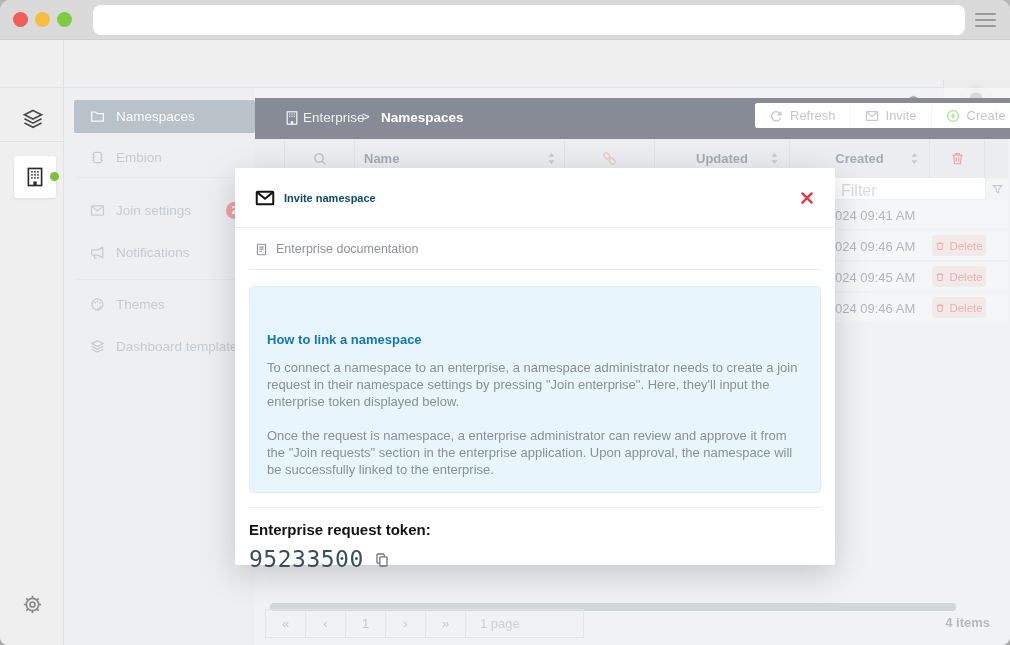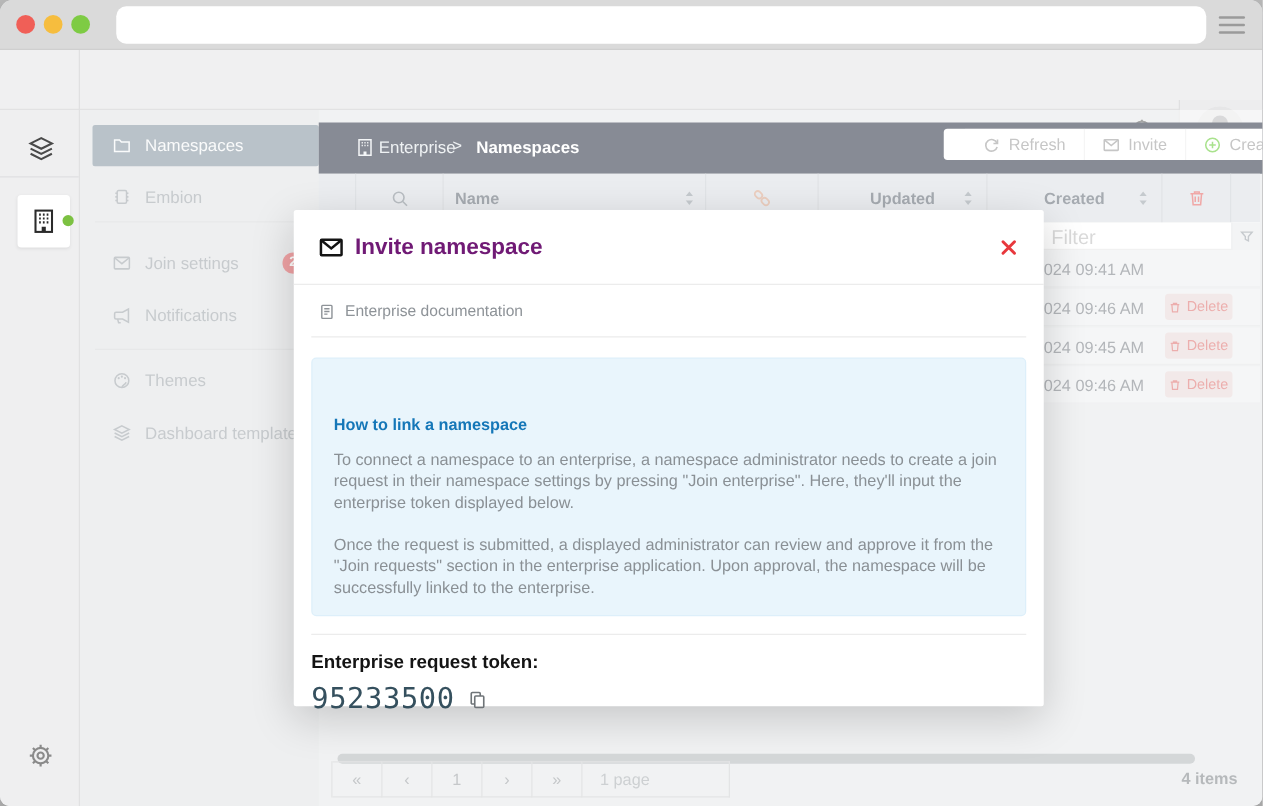--- a/index.html
+++ b/index.html
@@ -57,21 +57,21 @@
 
   
   .crumb-bar { position:absolute; left:255px; top:98px; width:755px; height:41px; background:#0f172a; }
   .crumb-bar .bldg { position:absolute; left:29px; top:12px; color:#e9edf0; }
   .crumb1 { position:absolute; left:48px; top:12px; font-size:13.5px; color:#dfe5e9; cursor:pointer; }
   .crumb-sep { position:absolute; left:107px; top:11px; font-size:13px; color:#dfe5e9; }
   .crumb2 { position:absolute; left:126px; top:12px; font-size:13.5px; font-weight:700; color:#ffffff; }
   .toolbar { position:absolute; left:755px; top:103px; height:25px; display:flex; background:#ffffff; border-radius:3px; overflow:hidden; }
   .tbtn { display:flex; align-items:center; gap:7px; padding:0 14px; font-size:13px; color:#8c8c8c;
           background:#ffffff; border:none; border-left:1px solid #ebebeb; cursor:pointer; }
-  .tbtn:first-child { border-left:none;margin-left:17px; }
+  .tbtn:first-child { border-left:none; }
   .tbtn .ticon { display:flex; color:#8c8c8c; }
   .tbtn .green { color:#52c41a; }
 
   
   .thead { position:absolute; left:255px; top:139px; width:753px; height:39px; background:#d7dbe0; }
   .th { position:absolute; top:0; height:39px; border-right:1px solid #c3c8ce; display:flex; align-items:center; }
   .th .hlabel { font-size:13px; font-weight:700; color:#4d5763; }
   .sorter { position:absolute; color:#8b949c; }
   .c0 { left:0; width:30px; }
   .c1 { left:30px; width:70px; justify-content:center; color:#737d87; }
@@ -101,21 +101,21 @@
         font-size:13px; color:#8a8f93; text-align:center; line-height:27px; cursor:pointer; font-family:"Liberation Sans", sans-serif; }
   .pg.pages { width:118px; text-align:left; padding-left:14px; color:#9aa0a4; cursor:default; }
   .items-count { position:absolute; right:20px; top:615px; font-size:13px; font-weight:700; color:#6d7377; }
 
   
   .mask { position:absolute; left:64px; top:88px; width:946px; height:557px; background:rgba(255,255,255,.5); z-index:40; }
   .modal { position:absolute; left:235px; top:168px; width:600px; height:397px; background:#ffffff; border-radius:2px;
            box-shadow:0 10px 34px rgba(0,0,0,.18); z-index:50; }
   .m-header { position:relative; height:60px; display:flex; align-items:center; gap:9px; padding:0 20px;
               border-bottom:1px solid #ececec; color:#141414; }
-  .m-title { font-size:18px; font-weight:700; color:#701a75; }
+  .m-title { font-size:11px; font-weight:700; color:#0c4a6e; }
   .m-close { position:absolute; right:16px; top:20px; width:20px; height:20px; background:none; border:none;
              color:#e8383d; cursor:pointer; }
   .m-body { padding:0 14px; }
   .doc-row { display:flex; align-items:center; gap:8px; padding:14px 6px 13px; color:#8e9398; cursor:pointer; }
   .doc-row span { font-size:12.5px; }
   .m-divider { height:1px; background:#ececec; }
   .info-box { margin-top:16px; background:#e9f5fc; border:1px solid #ddeffa; border-radius:4px; padding:13px 17px 14px; }
   .info-title { font-size:13px; font-weight:700; color:#1577b8;margin-top:32px; }
   .info-box p { font-size:13px; line-height:17px; color:#8a9095; margin-top:12px; }
   .info-box p + p { margin-top:17px; }
@@ -463,21 +463,21 @@
             <rect x="3" y="1.6" width="10" height="12.8" rx="0.8"></rect>
               <path d="M5.4 5 H10.6 M5.4 7.6 H10.6 M5.4 10.2 H8.6"></path>
           </svg>
         </span>
         <span>Enterprise documentation</span>
       </div>
       <div class="m-divider"></div>
       <div class="info-box">
         <div class="info-title">How to link a namespace</div>
         <p>To connect a namespace to an enterprise, a namespace administrator needs to create a join request in their namespace settings by pressing "Join enterprise". Here, they'll input the enterprise token displayed below.</p>
-        <p>Once the request is submitted, a displayed administrator can review and approve it from the "Join requests" section in the enterprise application. Upon approval, the namespace will be successfully linked to the enterprise.</p>
+        <p>Once the request is namespace, a enterprise administrator can review and approve it from the "Join requests" section in the enterprise application. Upon approval, the namespace will be successfully linked to the enterprise.</p>
       </div>
       <div class="m-divider2"></div>
       <div class="token-label">Enterprise request token:</div>
       <div class="token-row">
         <span class="token-value">95233500</span>
         <button class="copy-btn">
           <span>
             <svg width="16" height="16" viewBox="0 0 16 16" fill="none" stroke="currentColor" stroke-width="1.3">
               <rect x="5.8" y="4.8" width="7.2" height="9.2" rx="0.8"></rect>
               <path d="M10.2 4.8 V2.9 A0.9 0.9 0 0 0 9.3 2 H3.9 A0.9 0.9 0 0 0 3 2.9 V10.3 A0.9 0.9 0 0 0 3.9 11.2 H5.8"></path>

